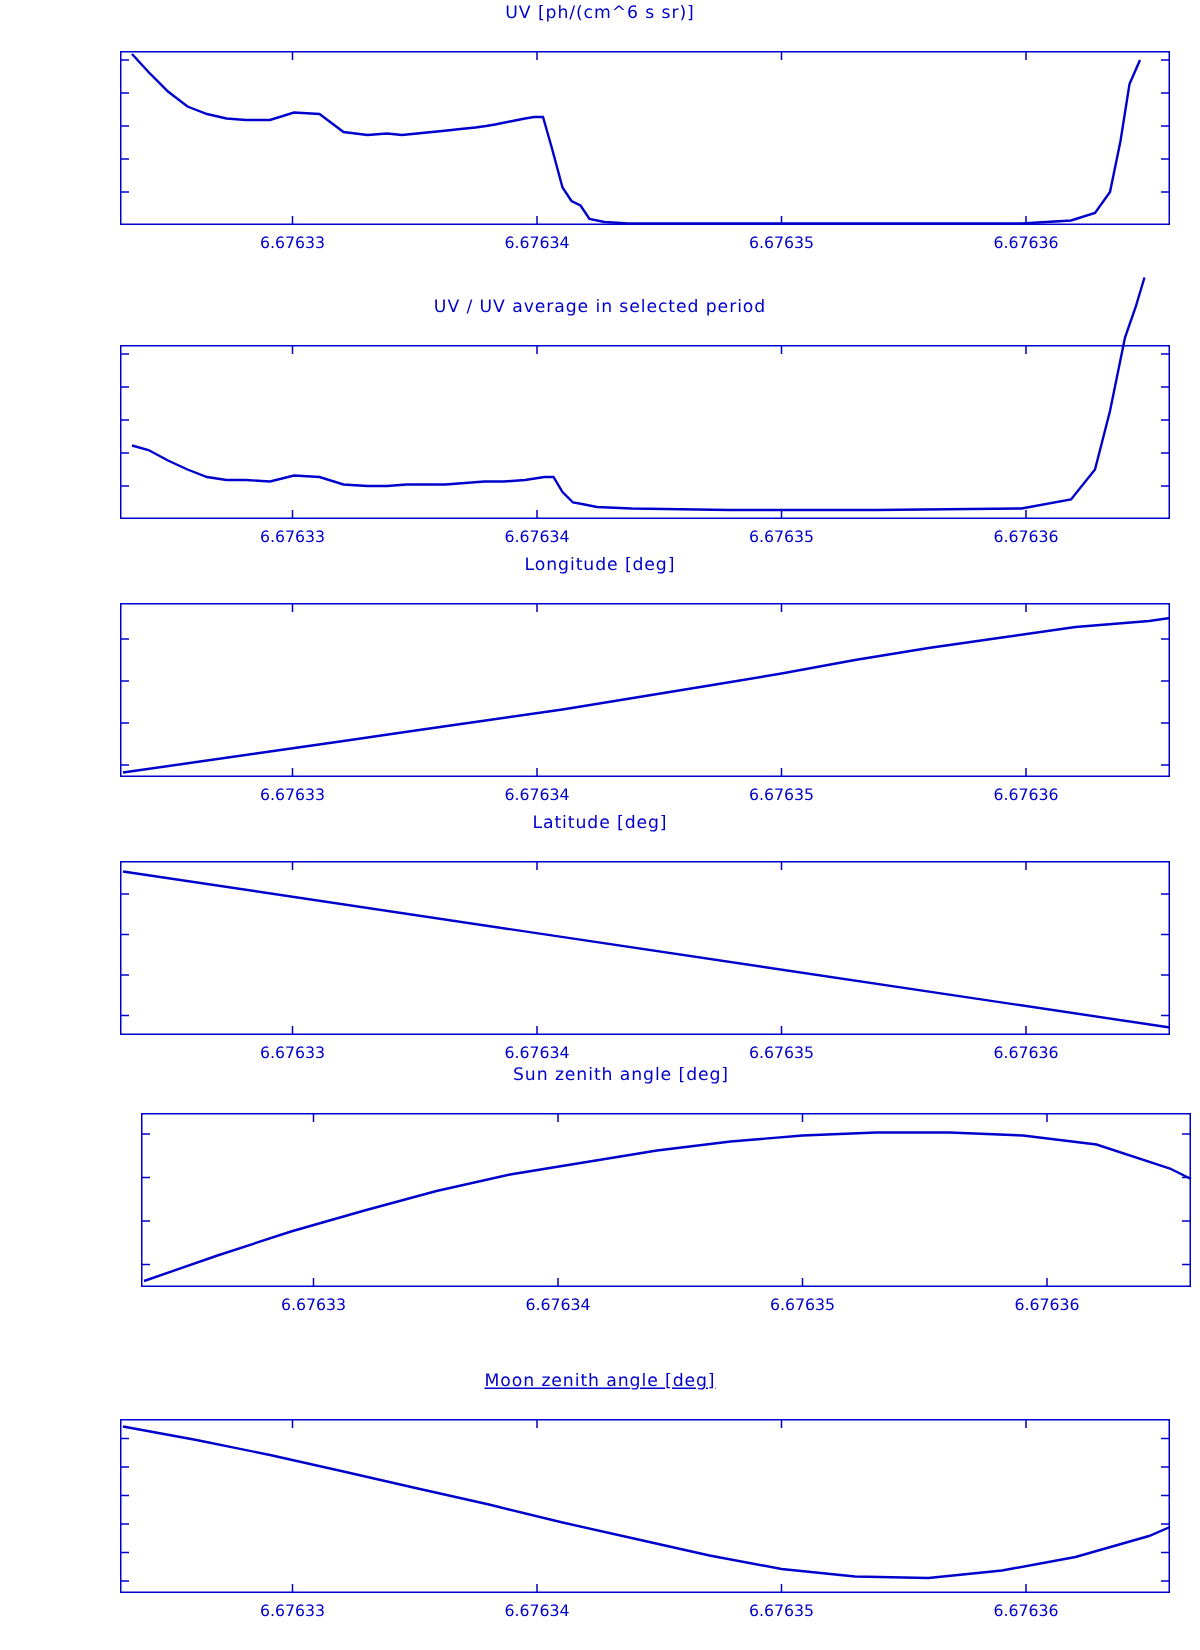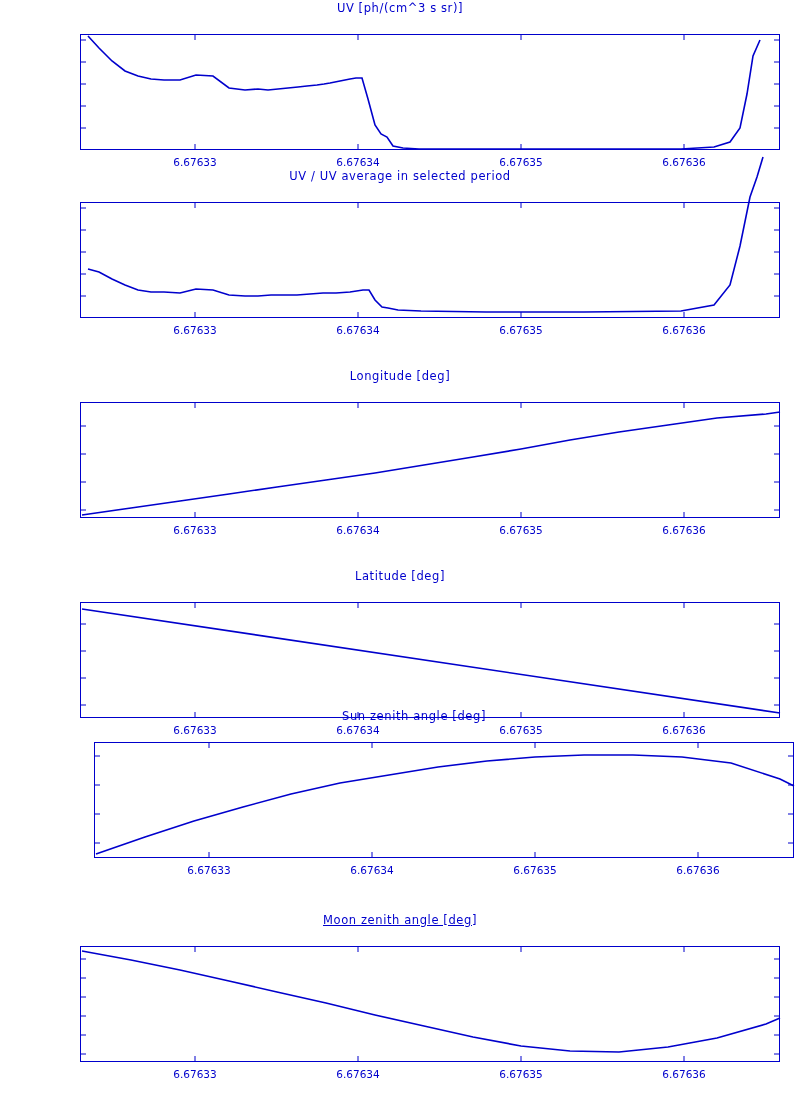--- a/index.html
+++ b/index.html
@@ -24,21 +24,21 @@
   svg{display:block;position:absolute;overflow:visible;}
   .dataline{fill:none;stroke:#0000cc;stroke-width:1.6;}
   .tick{stroke:#0000cc;stroke-width:1;}
 </style>
 </head>
 <body>
 
 <div class="page">
 
   <div class="panel" style="top:0px;height:170px;">
-    <div class="title">UV  [ph/(cm^3 s sr)]</div>
+    <div class="title">UV  [ph/(cm^6 s sr)]</div>
     <div class="plotwrap">
       <div class="frame" style="left:80px;top:18px;width:700px;height:116px;"></div>
       <svg style="left:80px;top:18px;" width="700" height="116" viewBox="0 0 700 116">
         <polyline class="dataline" points="
           8,2 19,14 32,27 45,37 58,42 71,45 84,46 100,46 116,41 133,42 149,54 165,56 178,55 188,56 198,55 208,54 218,53 227,52 237,51 244,50 250,49 260,47 270,45 276,44 282,44 288,65 295,91 301,100 307,103 313,112 323,114 339,115 372,115 404,115 470,115 535,115 601,115 634,113 650,108 660,94 667,60 673,22 680,6"></polyline>
         <g>
           <line class="tick" x1="115" y1="116" x2="115" y2="110"></line>
           <line class="tick" x1="278" y1="116" x2="278" y2="110"></line>
           <line class="tick" x1="441" y1="116" x2="441" y2="110"></line>
           <line class="tick" x1="604" y1="116" x2="604" y2="110"></line>
@@ -68,21 +68,21 @@
       </div>
       <div class="xlabels">
         <div class="xlab" style="left:195px;top:140px;">6.67633</div>
         <div class="xlab" style="left:358px;top:140px;">6.67634</div>
         <div class="xlab" style="left:521px;top:140px;">6.67635</div>
         <div class="xlab" style="left:684px;top:140px;">6.67636</div>
       </div>
     </div>
   </div>
 
-  <div class="panel" style="top:168px;height:170px;">
+  <div class="panel" style="top:196px;height:170px;">
     <div class="title">UV / UV average in selected period</div>
     <div class="plotwrap">
       <div class="frame" style="left:80px;top:18px;width:700px;height:116px;"></div>
       <svg style="left:80px;top:18px;" width="700" height="116" viewBox="0 0 700 116">
         <polyline class="dataline" points="
           8,67 19,70 32,77 45,83 58,88 71,90 84,90 100,91 116,87 133,88 149,93 165,94 178,94 191,93 204,93 217,93 230,92 243,91 256,91 270,90 283,88 289,88 295,98 302,105 308,106 318,108 341,109 406,110 504,110 601,109 634,103 650,83 660,44 670,-5 677,-25 683,-45"></polyline>
         <g>
           <line class="tick" x1="115" y1="116" x2="115" y2="110"></line>
           <line class="tick" x1="278" y1="116" x2="278" y2="110"></line>
           <line class="tick" x1="441" y1="116" x2="441" y2="110"></line>
@@ -153,21 +153,21 @@
       </div>
       <div class="xlabels">
         <div class="xlab" style="left:195px;top:140px;">6.67633</div>
         <div class="xlab" style="left:358px;top:140px;">6.67634</div>
         <div class="xlab" style="left:521px;top:140px;">6.67635</div>
         <div class="xlab" style="left:684px;top:140px;">6.67636</div>
       </div>
     </div>
   </div>
 
-  <div class="panel" style="top:568px;height:170px;">
+  <div class="panel" style="top:540px;height:170px;">
     <div class="title">Latitude [deg]</div>
     <div class="plotwrap">
       <div class="frame" style="left:80px;top:18px;width:700px;height:116px;"></div>
       <svg style="left:80px;top:18px;" width="700" height="116" viewBox="0 0 700 116">
         <polyline class="dataline" points="2,7 700,111"></polyline>
         <g>
           <line class="tick" x1="115" y1="116" x2="115" y2="110"></line>
           <line class="tick" x1="278" y1="116" x2="278" y2="110"></line>
           <line class="tick" x1="441" y1="116" x2="441" y2="110"></line>
           <line class="tick" x1="604" y1="116" x2="604" y2="110"></line>

